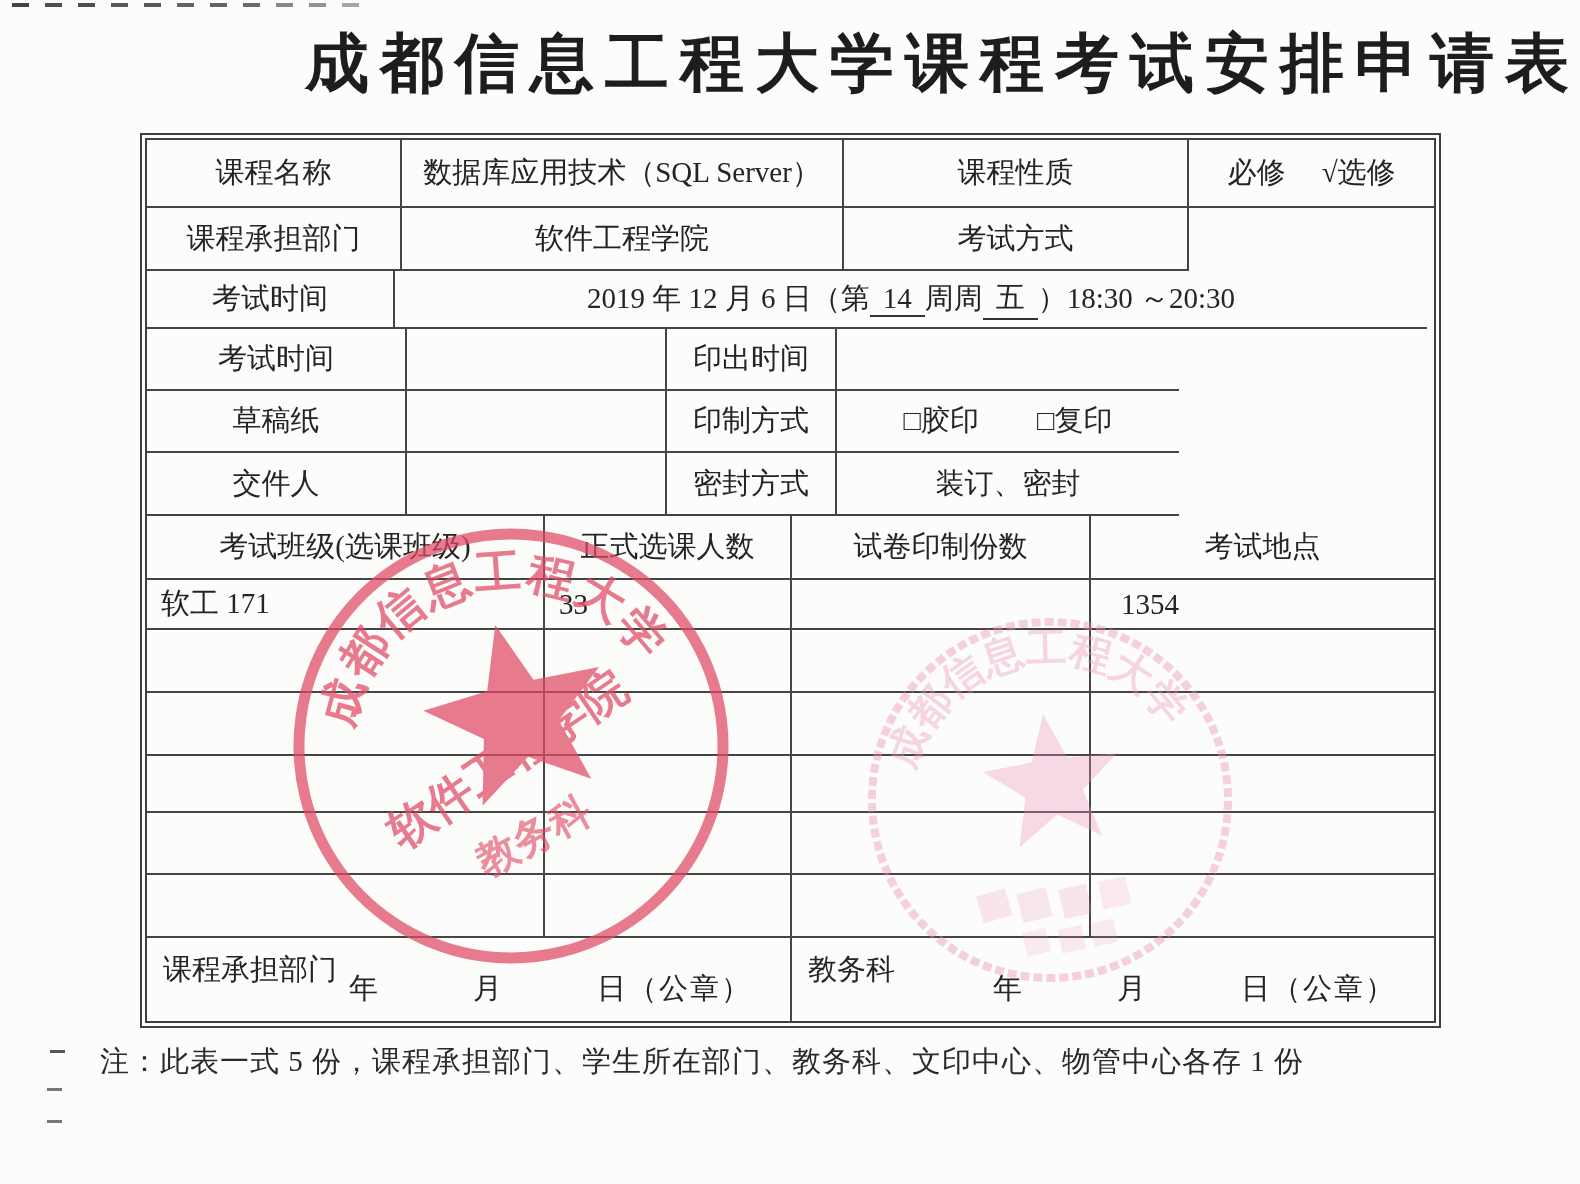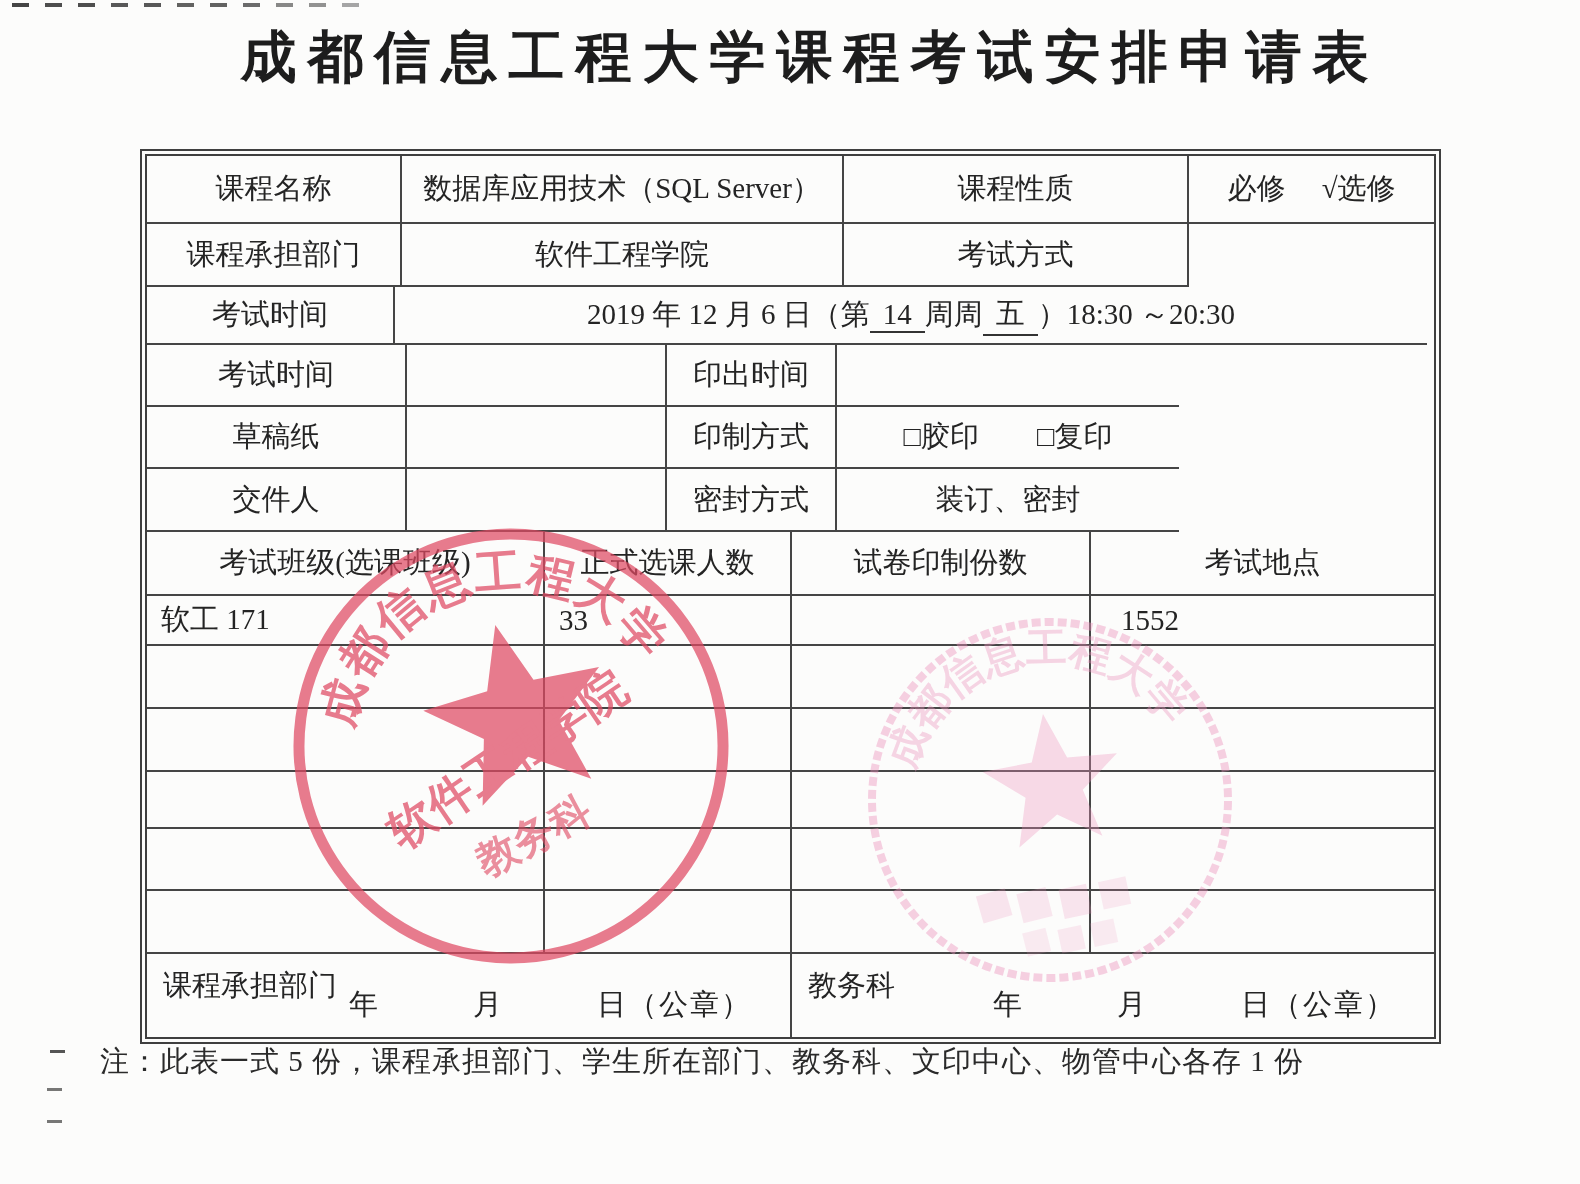--- a/index.html
+++ b/index.html
@@ -9,27 +9,27 @@
     font-family:"Liberation Serif","DejaVu Serif",serif;
     color:#242424; overflow:hidden;
   }
   
   .top-marks { position:absolute; top:3px; left:12px; display:flex; gap:16px; }
   .top-marks span { width:17px; height:4px; background:#3b3b3b; }
   .margin-dash { position:absolute; width:15px; height:3px; background:#555; }
 
   .title {
     position:absolute; top:20px; left:0; width:100%;
-    text-align:center; text-indent:40px;
-    font-size:56px; font-weight:bold; letter-spacing:11px;
+    text-align:right; text-indent:40px;
+    font-size:64px; font-weight:bold; letter-spacing:11px;
     color:#1d1d1d;
   }
 
   .tbl {
-    position:absolute; left:145px; top:154px; width:1287px;
+    position:absolute; left:145px; top:138px; width:1287px;
     border:2px solid #3f3f3f;
     outline:2px solid #3f3f3f; outline-offset:3px;
     background:transparent;
     font-size:29px;
   }
   .row { display:flex; }
   .c {
     box-sizing:border-box;
     border-right:2px solid #454545; border-bottom:2px solid #454545;
     display:flex; align-items:center; justify-content:center;
@@ -124,21 +124,21 @@
     <div class="c" style="width:398px">考试班级(选课班级)</div>
     <div class="c" style="width:247px">正式选课人数</div>
     <div class="c" style="width:299px">试卷印制份数</div>
     <div class="c last" style="width:343px">考试地点</div>
   </div>
 
   <div class="row" style="height:50px">
     <div class="c leftalign" style="width:398px">软工 171</div>
     <div class="c leftalign" style="width:247px; ">33</div>
     <div class="c" style="width:299px"></div>
-    <div class="c last leftalign" style="width:343px; padding-left:30px">1552</div>
+    <div class="c last leftalign" style="width:343px; padding-left:30px">1354</div>
   </div>
 
   <div class="row" style="height:63px">
     <div class="c" style="width:398px"></div>
     <div class="c" style="width:247px"></div>
     <div class="c" style="width:299px"></div>
     <div class="c last" style="width:343px"></div>
   </div>
   <div class="row" style="height:63px">
     <div class="c" style="width:398px"></div>

